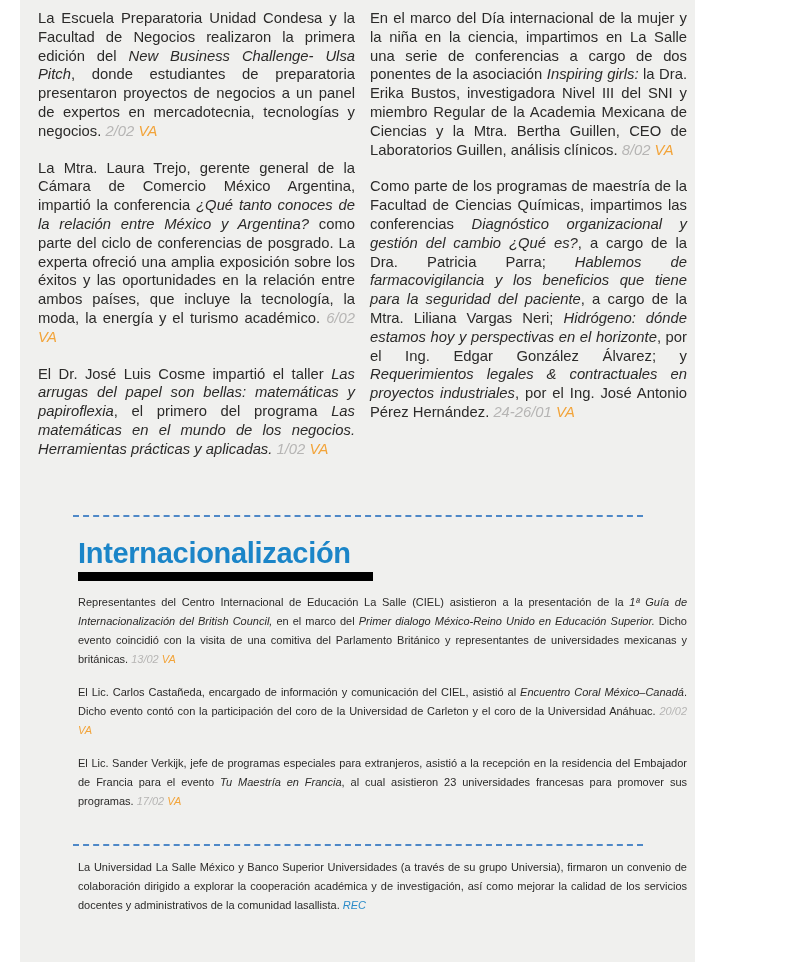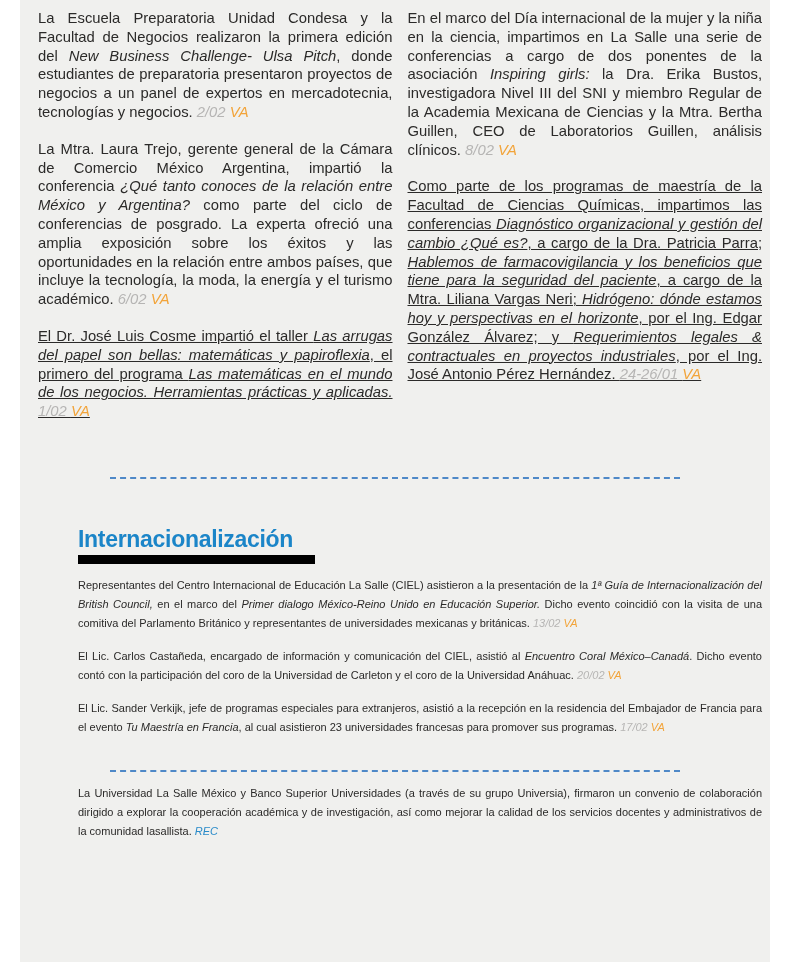--- a/index.html
+++ b/index.html
@@ -5,60 +5,60 @@
   * { box-sizing: border-box; margin: 0; padding: 0; }
   html, body {
     width: 800px; height: 968px;
     background: #ffffff;
     font-family: "Liberation Sans", "DejaVu Sans", sans-serif;
   }
   body { position: relative; overflow: hidden; }
 
   .paper {
     position: absolute; left: 20px; top: 0;
-    width: 750px; height: 962px;
+    width: 675px; height: 962px;
     background: #f0f0ee;
   }
 
   .columns { display: flex; gap: 15px; padding: 9px 8px 0 18px; }
   .col { flex: 1; min-width: 0; }
 
   .para {
     text-align: justify;
     font-size: 14.8px;
     line-height: 18.8px;
     color: #2b2a29;
     margin-bottom: 18px;
   }
-  .col .para:last-child { margin-bottom: 0; text-decoration: underline; }
+  .col .para:last-child { margin-bottom: 0; }
 
   .seg-i    { font-style: italic; }
   .seg-date { font-style: italic; color: #b6b5b4; }
   .seg-tag  { font-style: italic; color: #f2a43a; }
   .seg-tagblue { font-style: italic; color: #2a8bc9; }
 
   .divider {
     width: 570px;
     margin-left: auto; margin-right: auto;
     border-top: 2px dashed #4e88c7;
     height: 0;
   }
   .d1 { margin-top: 56px; }
   .d2 { margin-top: 33px; }
 
   .section { padding: 0 8px 0 58px; }
   .section-title {
     display: inline-block;
     color: #1b85c8;
     font-weight: bold;
-    font-size: 23px;
+    font-size: 29px;
     letter-spacing: -0.3px;
     border-bottom: 9px solid #000000;
     padding: 0 22px 2px 0;
-    margin-top: 47px;
+    margin-top: 20px;
   }
   .section-body { margin-top: 12px; }
   .section .para { line-height: 19px; margin-bottom: 14px; font-size: 11px; }
   .section .para:last-child { margin-bottom: 0; }
 </style>
 </head>
 <body>
 
 <div class="paper">
 

